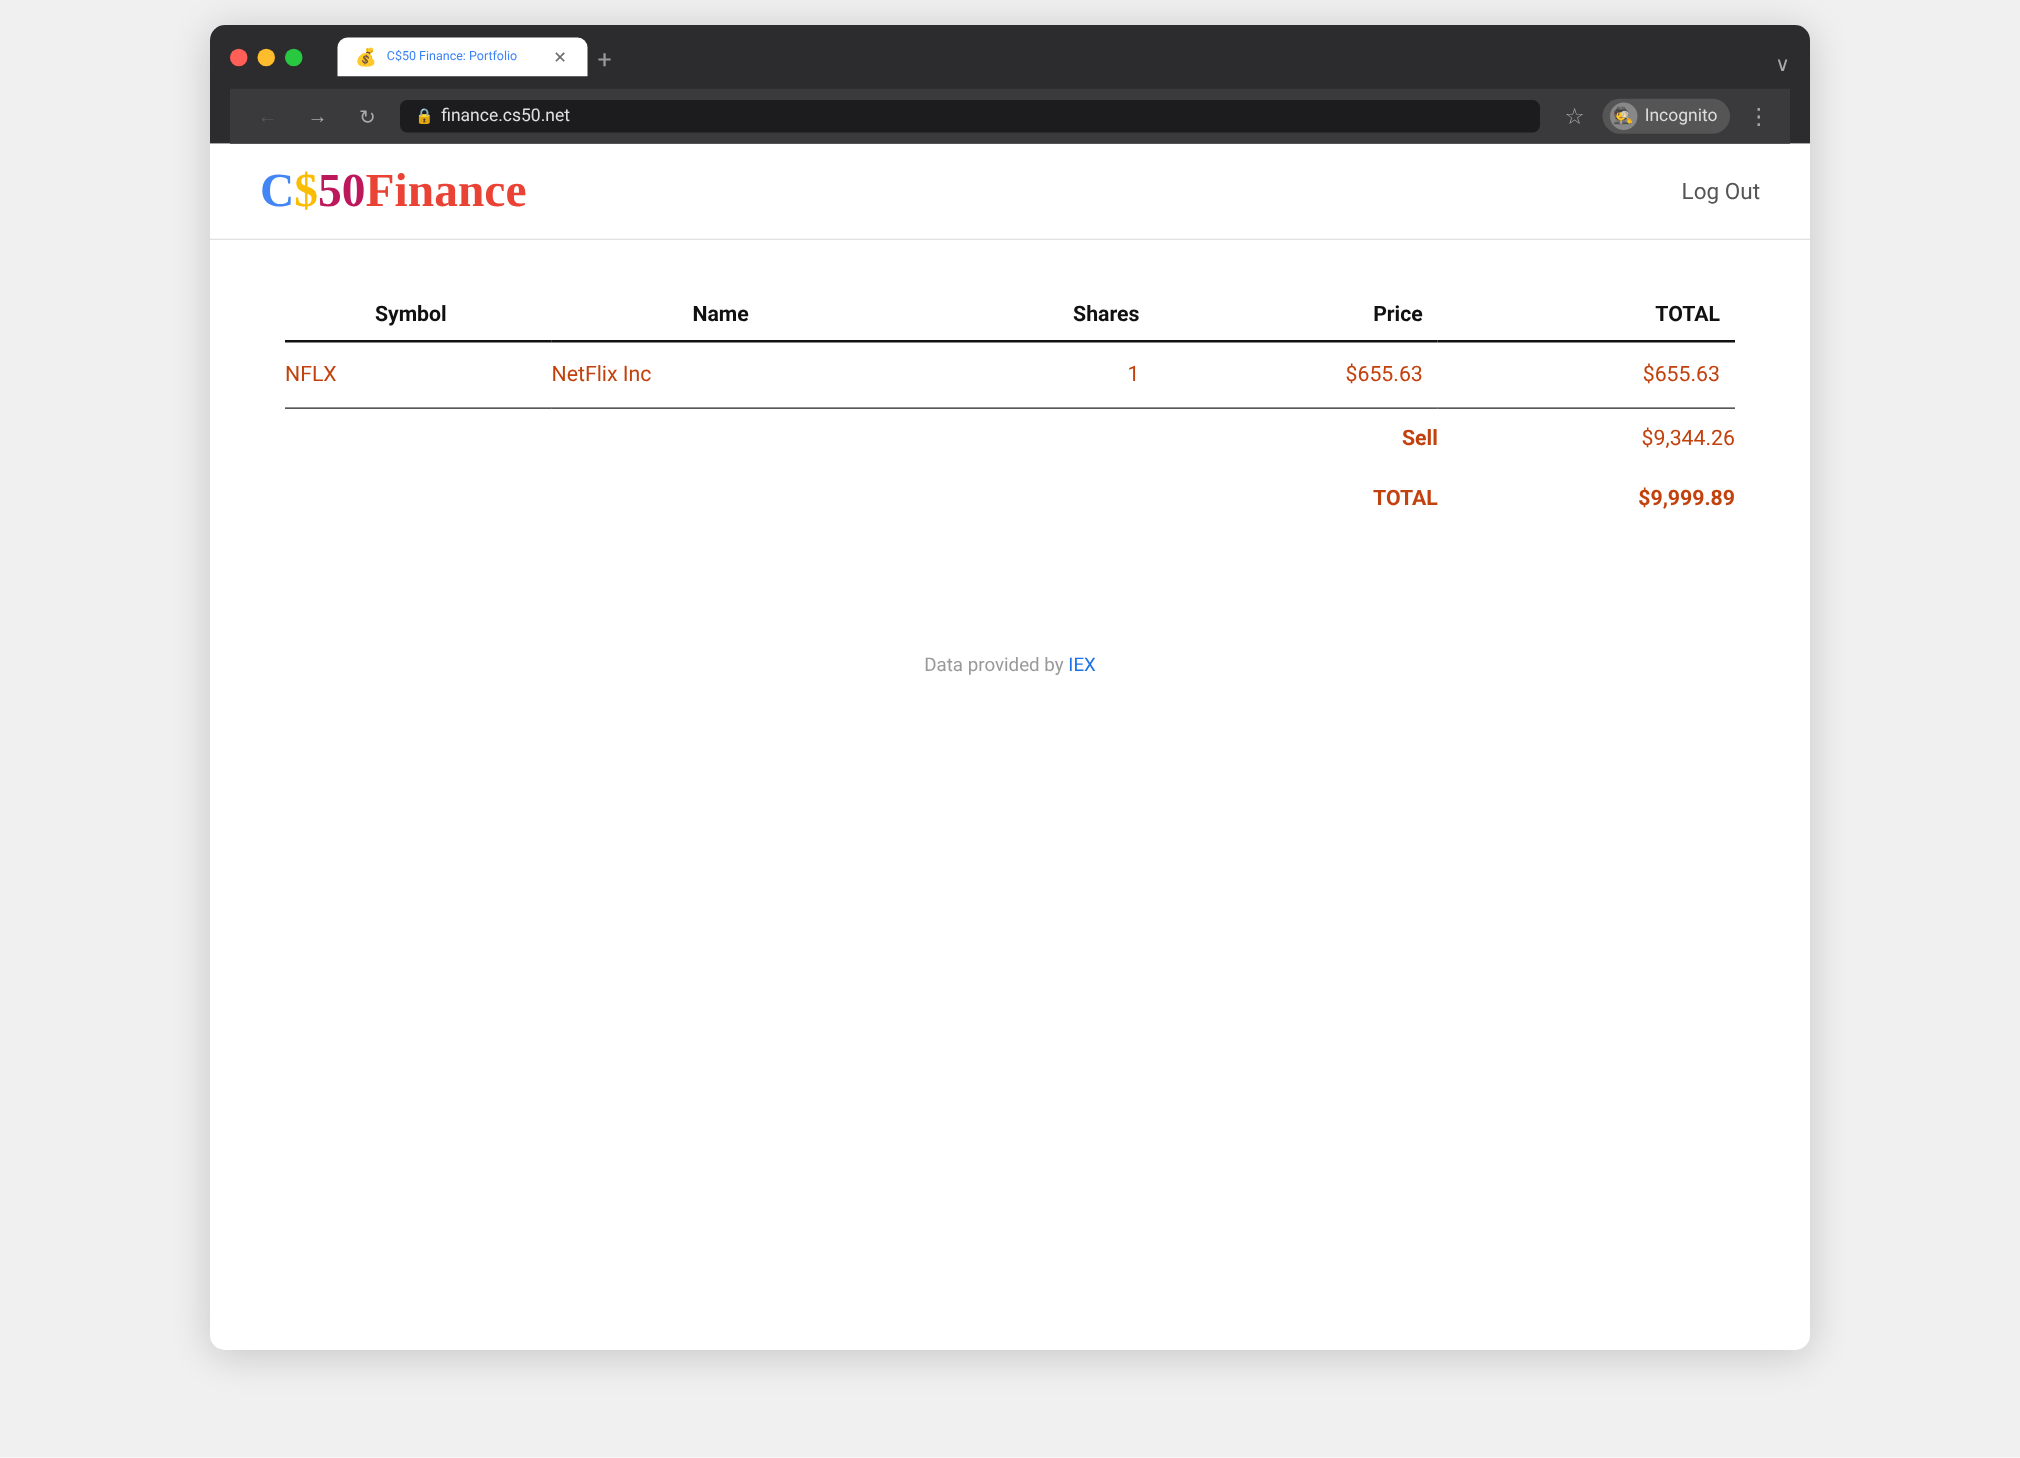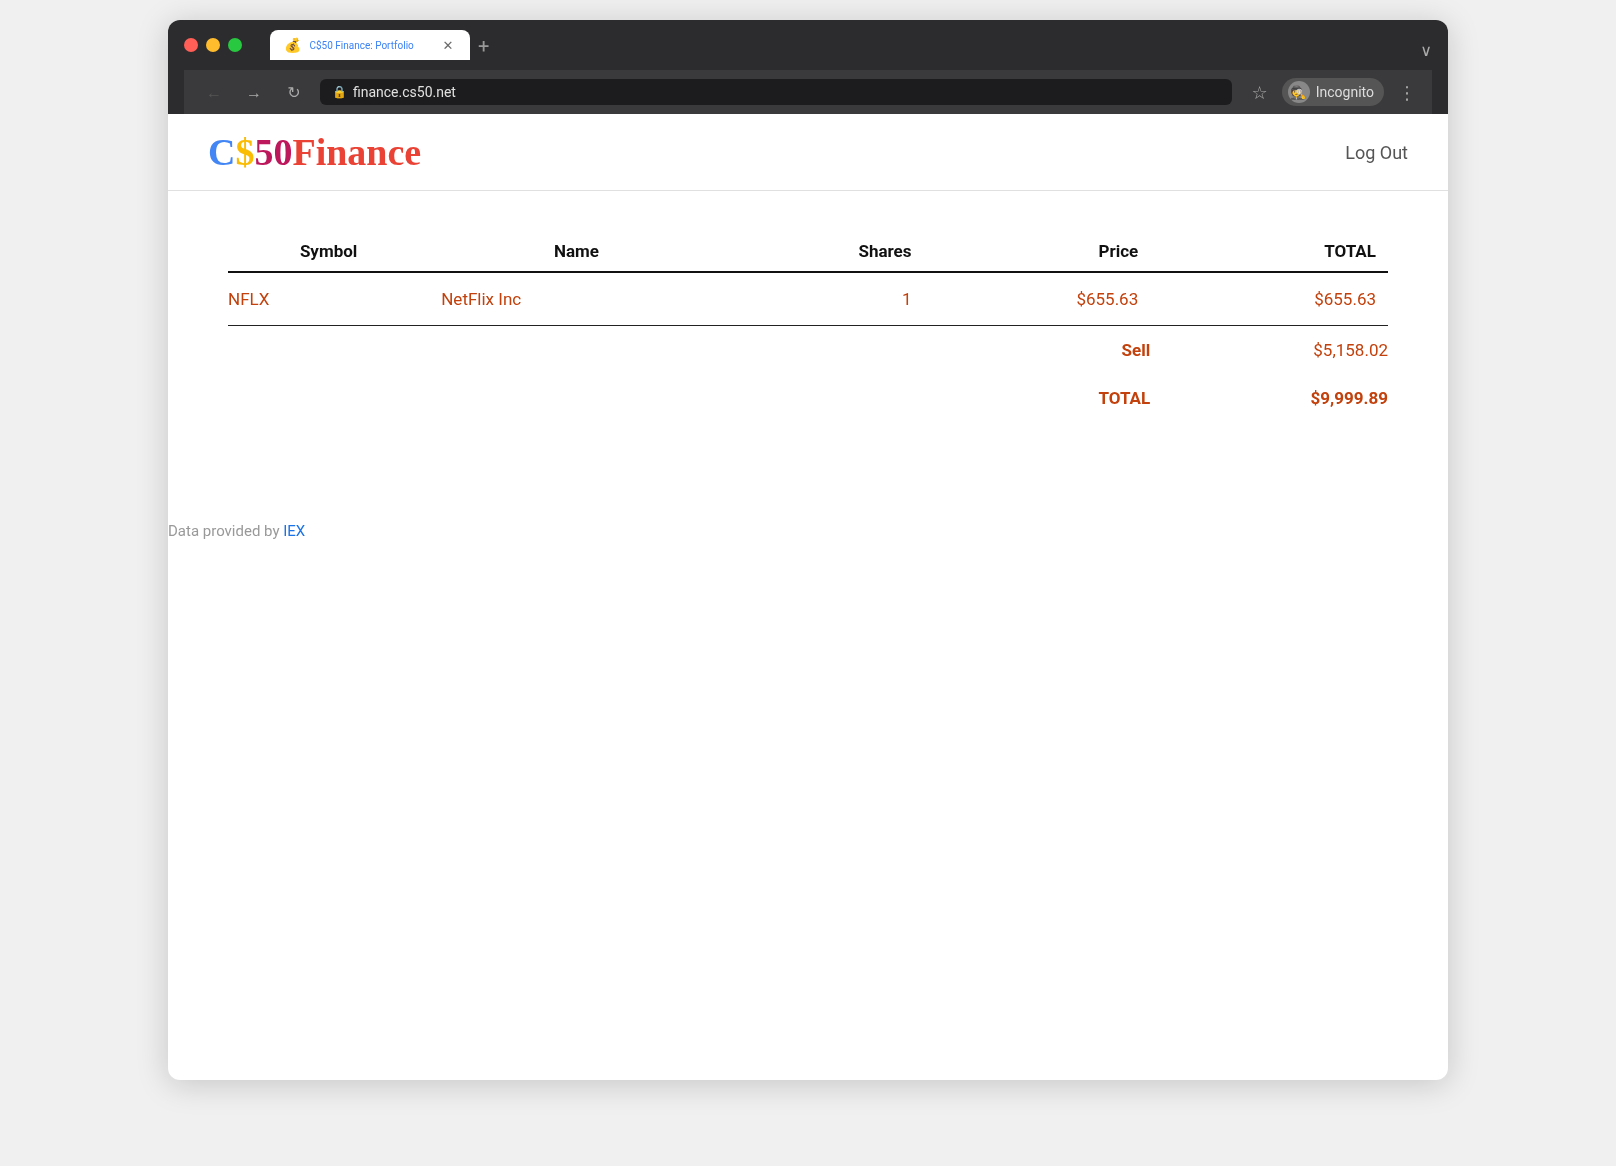--- a/index.html
+++ b/index.html
@@ -303,21 +303,21 @@
       text-align: right;
     }
 
     .total-row td {
       font-weight: 700;
     }
 
     
     .page-footer {
       padding: 60px 0 30px;
-      text-align: left;
+      text-align: center;
       color: #999;
       font-size: 15px;
     }
 
     .footer-link {
       color: #1a73e8;
       text-decoration: none;
       cursor: pointer;
     }
   </style>
@@ -396,21 +396,21 @@
       <td class="right-align">1</td>
       <td class="right-align">$655.63</td>
       <td class="right-align">$655.63</td>
     </tr>
           </tbody>
         <tfoot id="portfolio-tfoot">
 
         <tr class="summary-row">
     <td colspan="3"></td>
     <td class="summary-label">Sell</td>
-    <td class="summary-value">$5,158.02</td>
+    <td class="summary-value">$9,344.26</td>
   </tr>
             <tr class="summary-row total-row">
     <td colspan="3"></td>
     <td class="summary-label">TOTAL</td>
     <td class="summary-value">$9,999.89</td>
   </tr>
           </tfoot>
       </table>
     </div>
 

